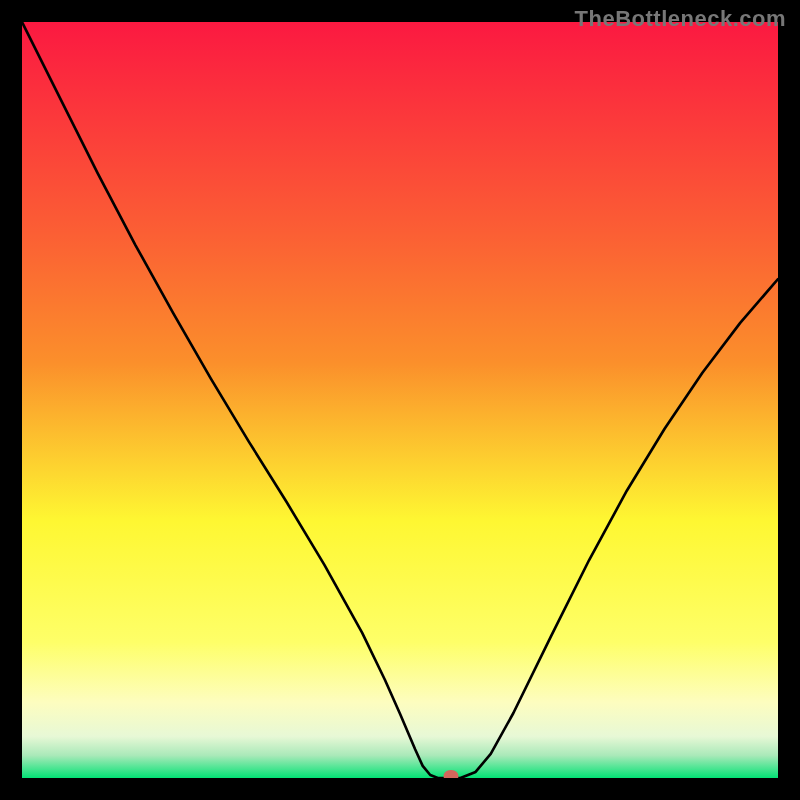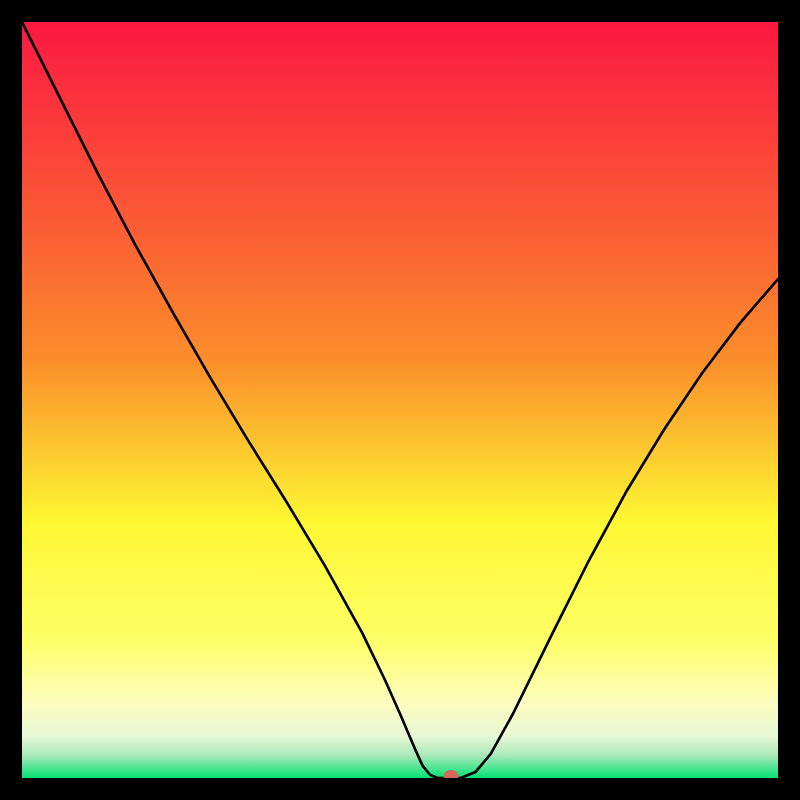--- a/index.html
+++ b/index.html
@@ -56,20 +56,21 @@
     border-radius: 7px / 6px;
     transform: translate(-50%, -50%);
     z-index: 25;
   }
 </style>
 </head>
 <body>
 
 <div class="frame">
 
+  <div class="watermark">TheBottleneck.com</div>
 
   <div class="plot">
 
     <svg viewBox="0 0 100 100" preserveAspectRatio="none">
       <defs>
         <linearGradient id="bg-grad" x1="0" y1="0" x2="0" y2="1">
           <stop id="g0" offset="0%" stop-color="#fb1941"></stop>
           <stop id="g1" offset="28%" stop-color="#fb5f34"></stop>
           <stop id="g2" offset="45%" stop-color="#fb8f2b"></stop>
           <stop id="g3" offset="66%" stop-color="#fef732"></stop>

